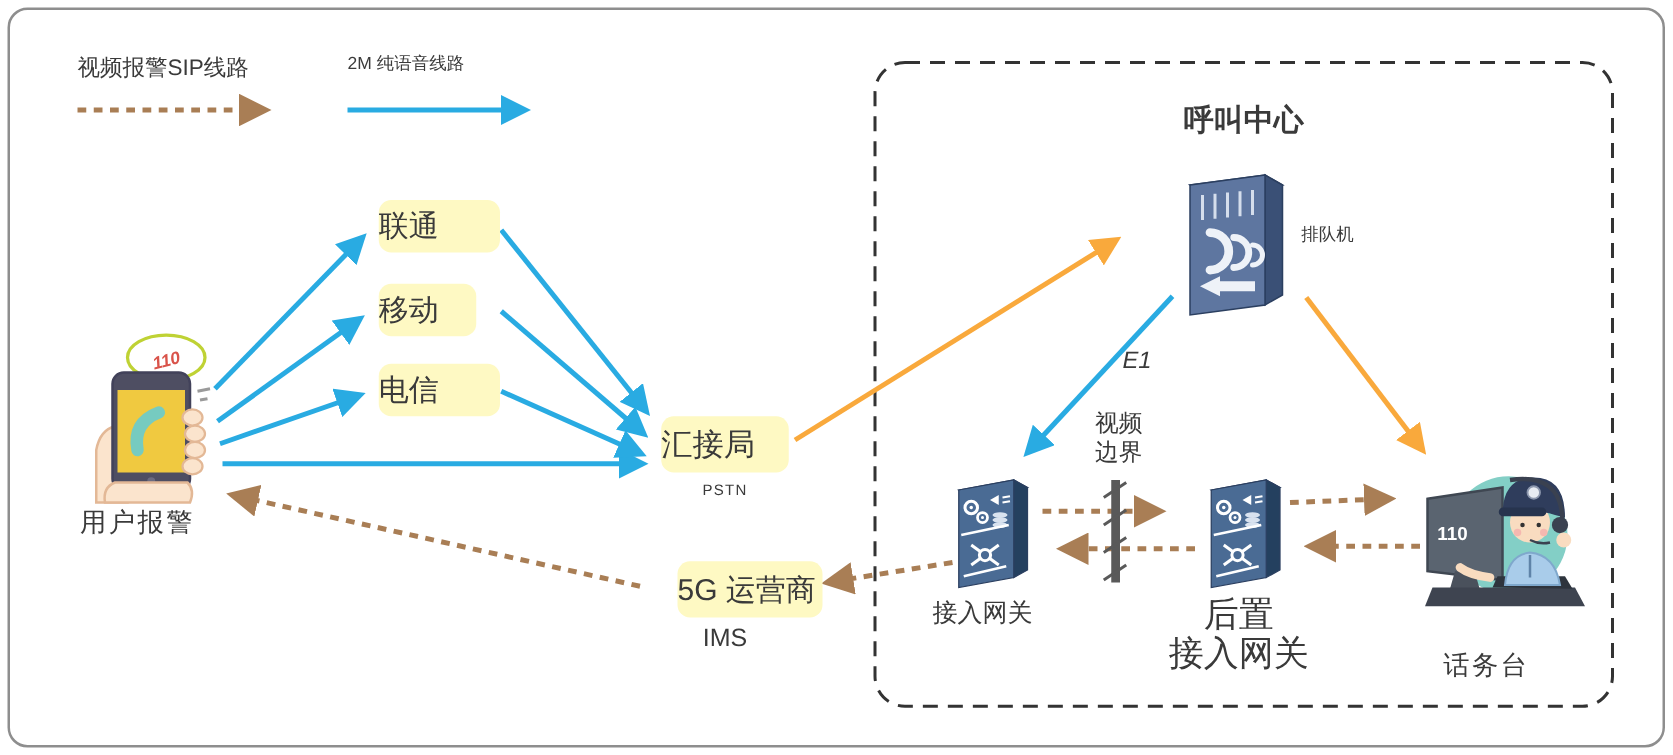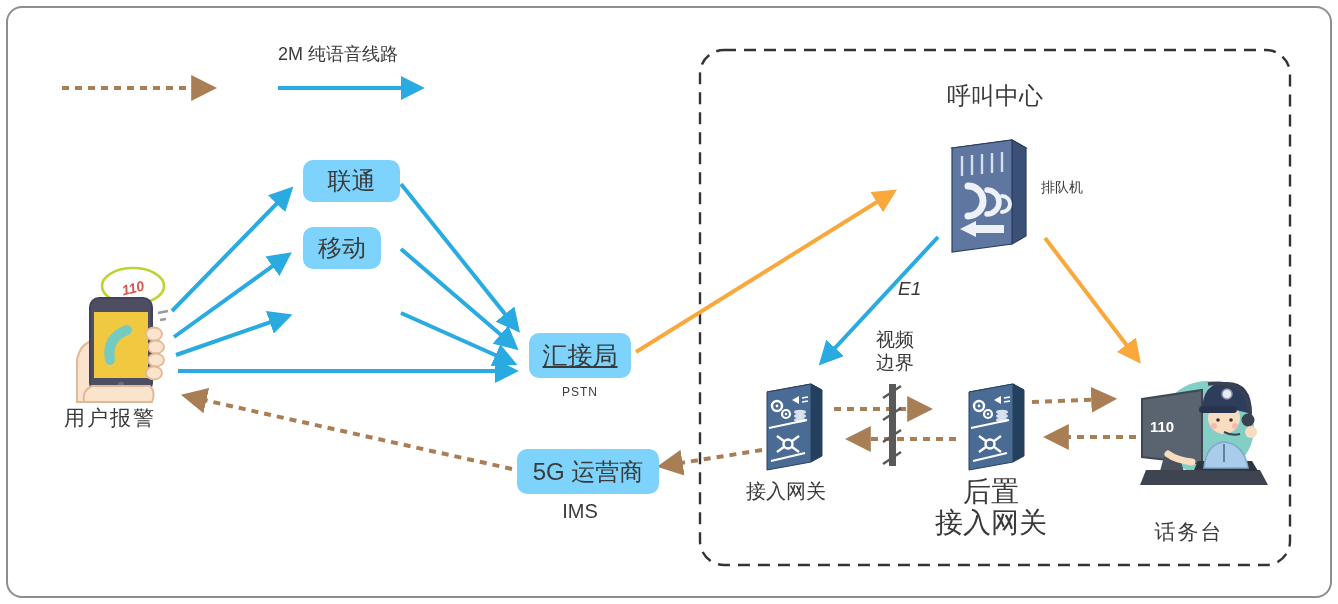--- a/index.html
+++ b/index.html
@@ -2,33 +2,33 @@
 <html><head>
 <meta charset="utf-8">
 <style>
   html,body{margin:0;padding:0;background:#fff;}
   .stage{position:relative;width:1338px;height:604px;background:#fff;overflow:hidden;
          font-family:"Liberation Sans","DejaVu Sans",sans-serif;color:#3a3a3a;}
   .frame{position:absolute;left:6px;top:6px;right:6px;bottom:6px;border:2px solid #8e8e8e;border-radius:16px;}
   .layer{position:absolute;left:0;top:0;width:1338px;height:604px;}
   .lbl{position:absolute;white-space:nowrap;color:#3a3a3a;}
   .center{text-align:center;white-space:normal;}
-  .nbox{position:absolute;background:#7dd3fc;border-radius:10px;display:flex;align-items:center;justify-content:center;
+  .nbox{position:absolute;background:#fef9c3;border-radius:10px;display:flex;align-items:center;
         font-size:24px;color:#3a3a3a;}
   #lbl-legend-sip{left:62px;top:42px;font-size:18px;}
-  #lbl-legend-voice{left:278px;top:42px;font-size:18px;}
+  #lbl-legend-voice{left:278px;top:42px;font-size:14px;}
   #lbl-user{left:38px;top:404px;width:144px;font-size:21px;letter-spacing:2px;}
   #box-unicom{left:303px;top:160px;width:97px;height:42px;}
   #box-mobile{left:303px;top:227px;width:78px;height:42px;}
   #box-telecom{left:303px;top:291px;width:97px;height:42px;}
-  #box-tandem{left:529px;top:333px;width:102px;height:45px;font-size:25px;text-decoration:underline;}
+  #box-tandem{left:529px;top:333px;width:102px;height:45px;font-size:25px;}
   #lbl-pstn{left:529px;top:385px;width:102px;font-size:12px;letter-spacing:1px;}
-  #box-5g{left:517px;top:449px;width:142px;height:45px;}
+  #box-5g{left:542px;top:449px;width:116px;height:45px;}
   #lbl-ims{left:517px;top:500px;width:126px;font-size:20px;}
-  #lbl-cc-title{left:700px;top:80px;width:590px;font-size:24px;font-weight:normal;}
+  #lbl-cc-title{left:700px;top:80px;width:590px;font-size:24px;font-weight:bold;}
   #lbl-queue{left:1041px;top:179px;font-size:14px;}
   #lbl-e1{left:898px;top:278px;font-size:19px;font-style:italic;}
   #lbl-vborder{left:853px;top:328px;width:84px;font-size:19px;line-height:23px;}
   #lbl-frontgw{left:726px;top:476px;width:120px;font-size:20px;line-height:31px;}
   #lbl-reargw{left:931px;top:476px;width:120px;font-size:28px;line-height:31px;}
   #lbl-console{left:1143px;top:494px;width:92px;font-size:21px;letter-spacing:2px;margin-top:24px;}
 </style>
 </head>
 <body>
 
@@ -156,28 +156,32 @@
       <circle cx="1231" cy="420" r="1.8" fill="#333"></circle>
       <circle cx="1214" cy="426" r="3" fill="#f5b8b0"></circle>
       <circle cx="1235" cy="426" r="3" fill="#f5b8b0"></circle>
       <path d="M 1224,432 Q 1232,436 1240,434" fill="none" stroke="#3a4150" stroke-width="2"></path>
       <path d="M 1204,468 Q 1206,444 1224,442 Q 1244,444 1248,468 Z" fill="#a9ccea" stroke="#7fa8cc" stroke-width="1.6"></path>
       <line x1="1224" y1="444" x2="1224" y2="462" stroke="#5f83a8" stroke-width="2"></line>
       <path d="M 1192,462 Q 1176,460 1168,454" fill="none" stroke="#f9dcc0" stroke-width="7" stroke-linecap="round"></path>
     </g>
   </svg>
 
+  <div class="lbl" id="lbl-legend-sip">视频报警SIP线路</div>
   <div class="lbl" id="lbl-legend-voice">2M 纯语音线路</div>
   <div class="lbl center" id="lbl-user">用户报警</div>
 
   <div class="nbox" id="box-unicom">
       <span>联通</span>
     </div>
   <div class="nbox" id="box-mobile">
       <span>移动</span>
+    </div>
+  <div class="nbox" id="box-telecom">
+      <span>电信</span>
     </div>
 
   <div class="nbox" id="box-tandem">
       <span>汇接局</span>
     </div>
   <div class="lbl center" id="lbl-pstn">PSTN</div>
 
   <div class="nbox" id="box-5g">
       <span>5G 运营商</span>
     </div>

